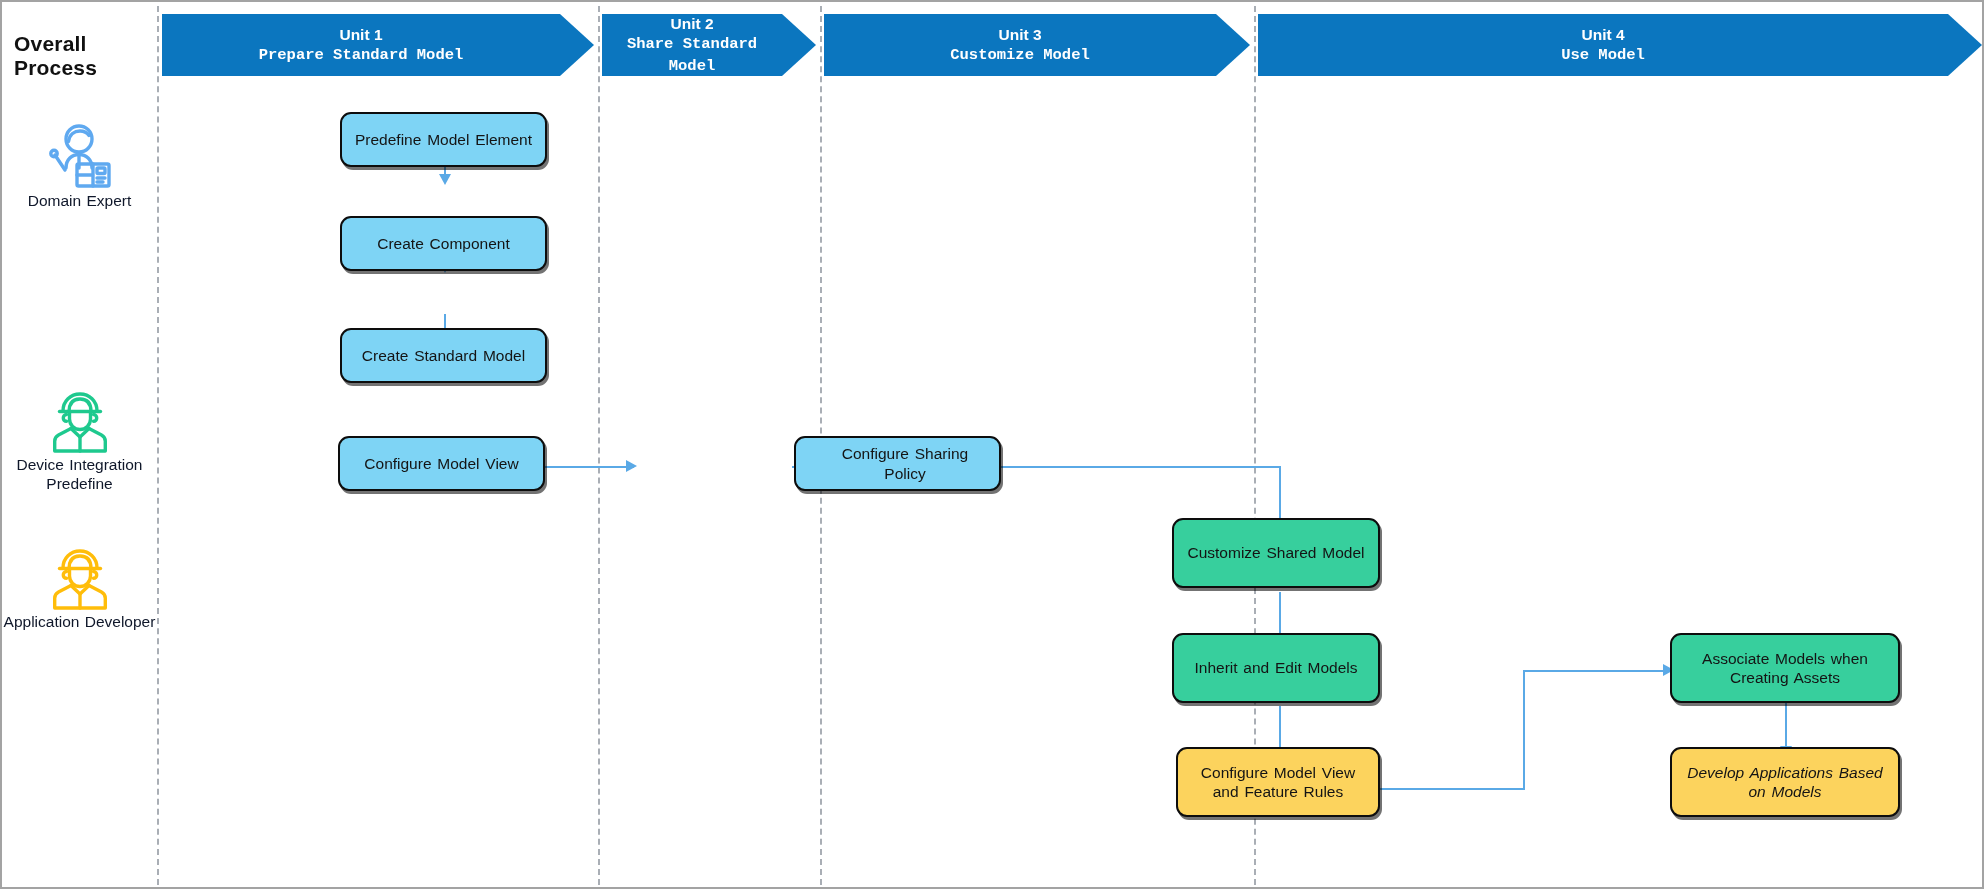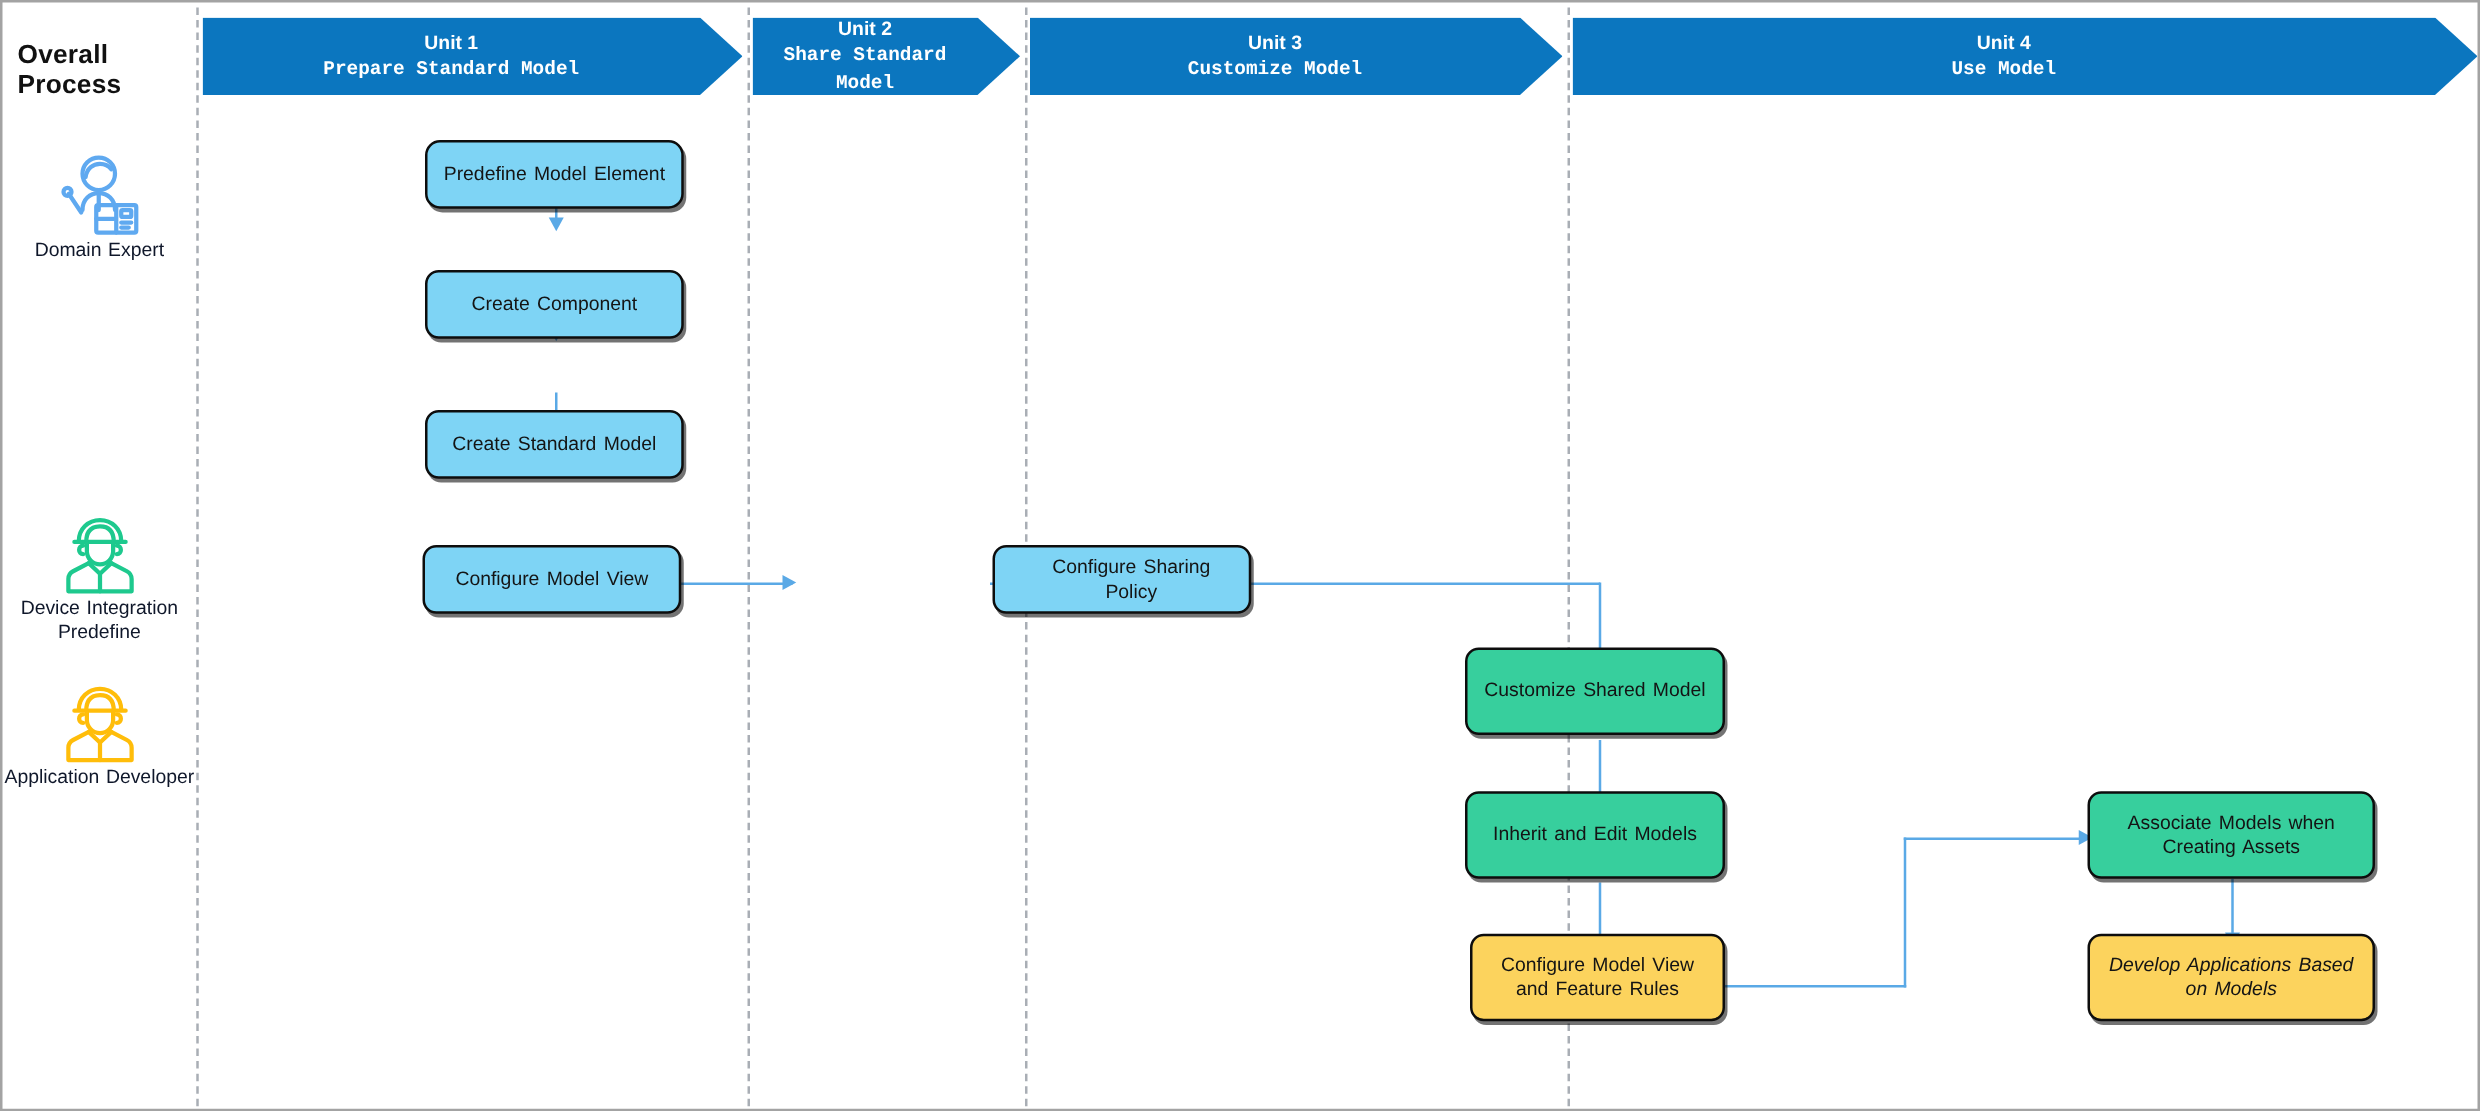--- a/index.html
+++ b/index.html
@@ -92,21 +92,21 @@
           <circle cx="11" cy="31.5" r="3.2"></circle>
           <rect x="34" y="42" width="32" height="22" rx="1.5"></rect>
           <path d="M34 53 L50 53 M50 42 L50 64"></path>
           <rect x="54" y="46" width="8" height="5.5" rx="1"></rect>
           <path d="M54 56 L62 56 M54 60 L60 60"></path>
         </g>
       </svg>
       <div class="role-label">Domain Expert</div>
     </div>
 
-    <div class="role" style="left:0;top:410px;">
+    <div class="role" style="left:0;top:388px;">
       <svg class="role-icon" width="66" height="64" viewBox="0 0 66 64">
         <g fill="none" stroke="#1ec98e" stroke-width="3.4" stroke-linecap="round" stroke-linejoin="round">
           <path d="M16 21c0 -10 7.6 -17 17 -17s17 7 17 17"></path>
           <path d="M12.5 21.5 L53.5 21.5"></path>
           <path d="M22 21.5c0 -5.5 1.6 -12.5 11 -12.5 9.4 0 11 7 11 12.5"></path>
           <path d="M22.5 22.5v6.5c0 5.8 4.7 10.5 10.5 10.5 5.8 0 10.5 -4.7 10.5 -10.5v-6.5"></path>
           <path d="M19.5 24.5c-2 0 -3.2 1.6 -3.2 3.4 0 1.8 1.2 3.4 3.2 3.4"></path>
           <path d="M46.5 24.5c2 0 3.2 1.6 3.2 3.4 0 1.8 -1.2 3.4 -3.2 3.4"></path>
           <path d="M24 38.5 L11.5 45c-2.4 1.3 -3.8 3.6 -3.8 6.2V61h50.6v-9.8c0 -2.6 -1.4 -4.9 -3.8 -6.2L42 38.5"></path>
           <path d="M24 38.5 L33 47 L42 38.5"></path>
@@ -190,21 +190,21 @@
   <div class="arrow arrow-down" style="left:1272px;top:747px;"></div>
 
   <div class="conn conn-h" style="left:1378px;top:786px;width:145px;"></div>
   <div class="conn conn-v" style="left:1521px;top:668px;height:120px;"></div>
   <div class="conn conn-h" style="left:1521px;top:668px;width:148px;"></div>
   <div class="arrow arrow-right" style="left:1661px;top:662px;"></div>
 
   <div class="conn conn-v" style="left:1783px;top:701px;height:48px;"></div>
   <div class="arrow arrow-down" style="left:1778px;top:744px;"></div>
 
-  <div class="node n-blue" style="left:338px;top:110px;width:207px;height:55px;border-radius:12px;">
+  <div class="node n-blue" style="left:338px;top:110px;width:207px;height:55px;">
     <span>Predefine Model Element</span>
   </div>
 
   <div class="node n-blue" style="left:338px;top:214px;width:207px;height:55px;">
     <span>Create Component</span>
   </div>
 
   <div class="node n-blue" style="left:338px;top:326px;width:207px;height:55px;">
     <span>Create Standard Model</span>
   </div>

